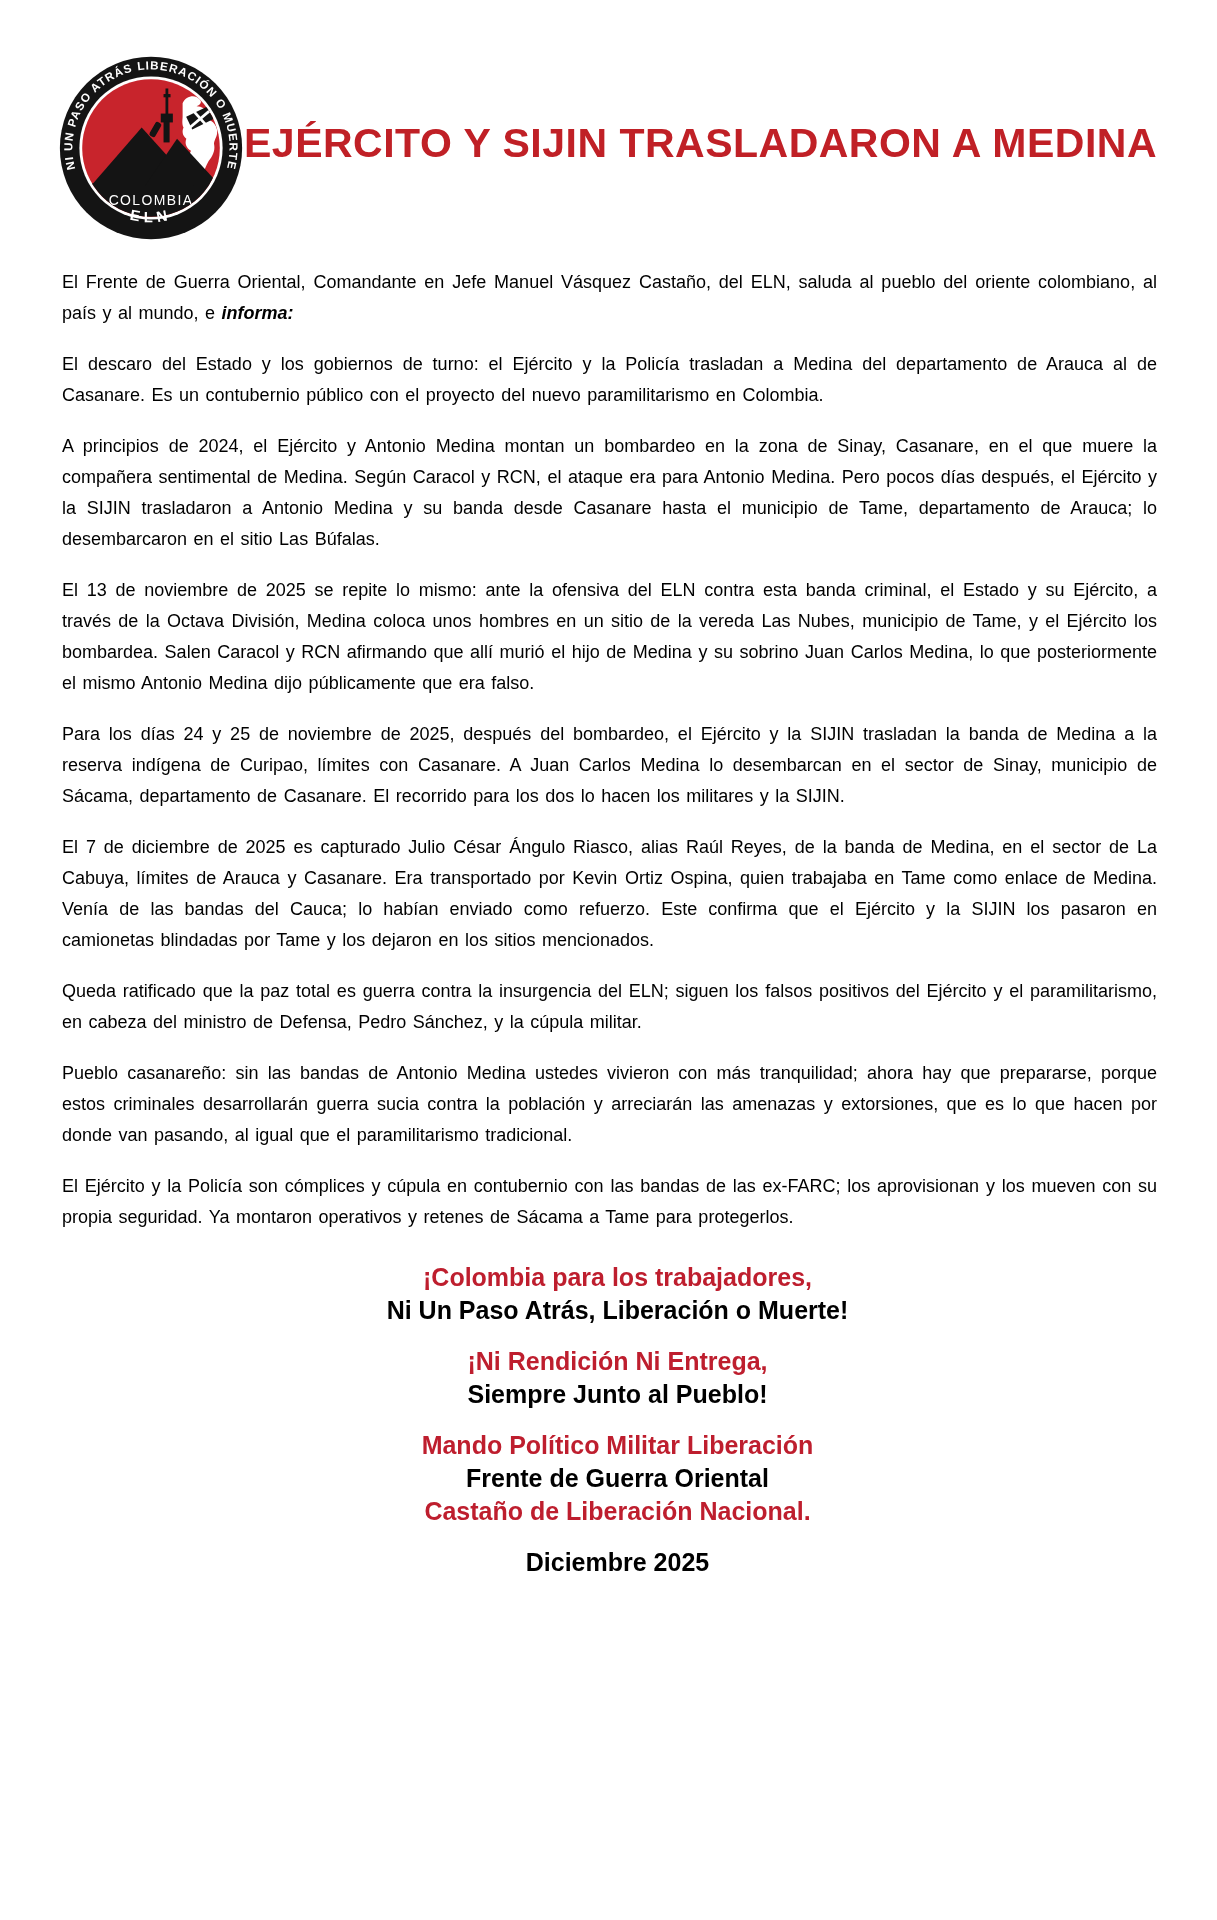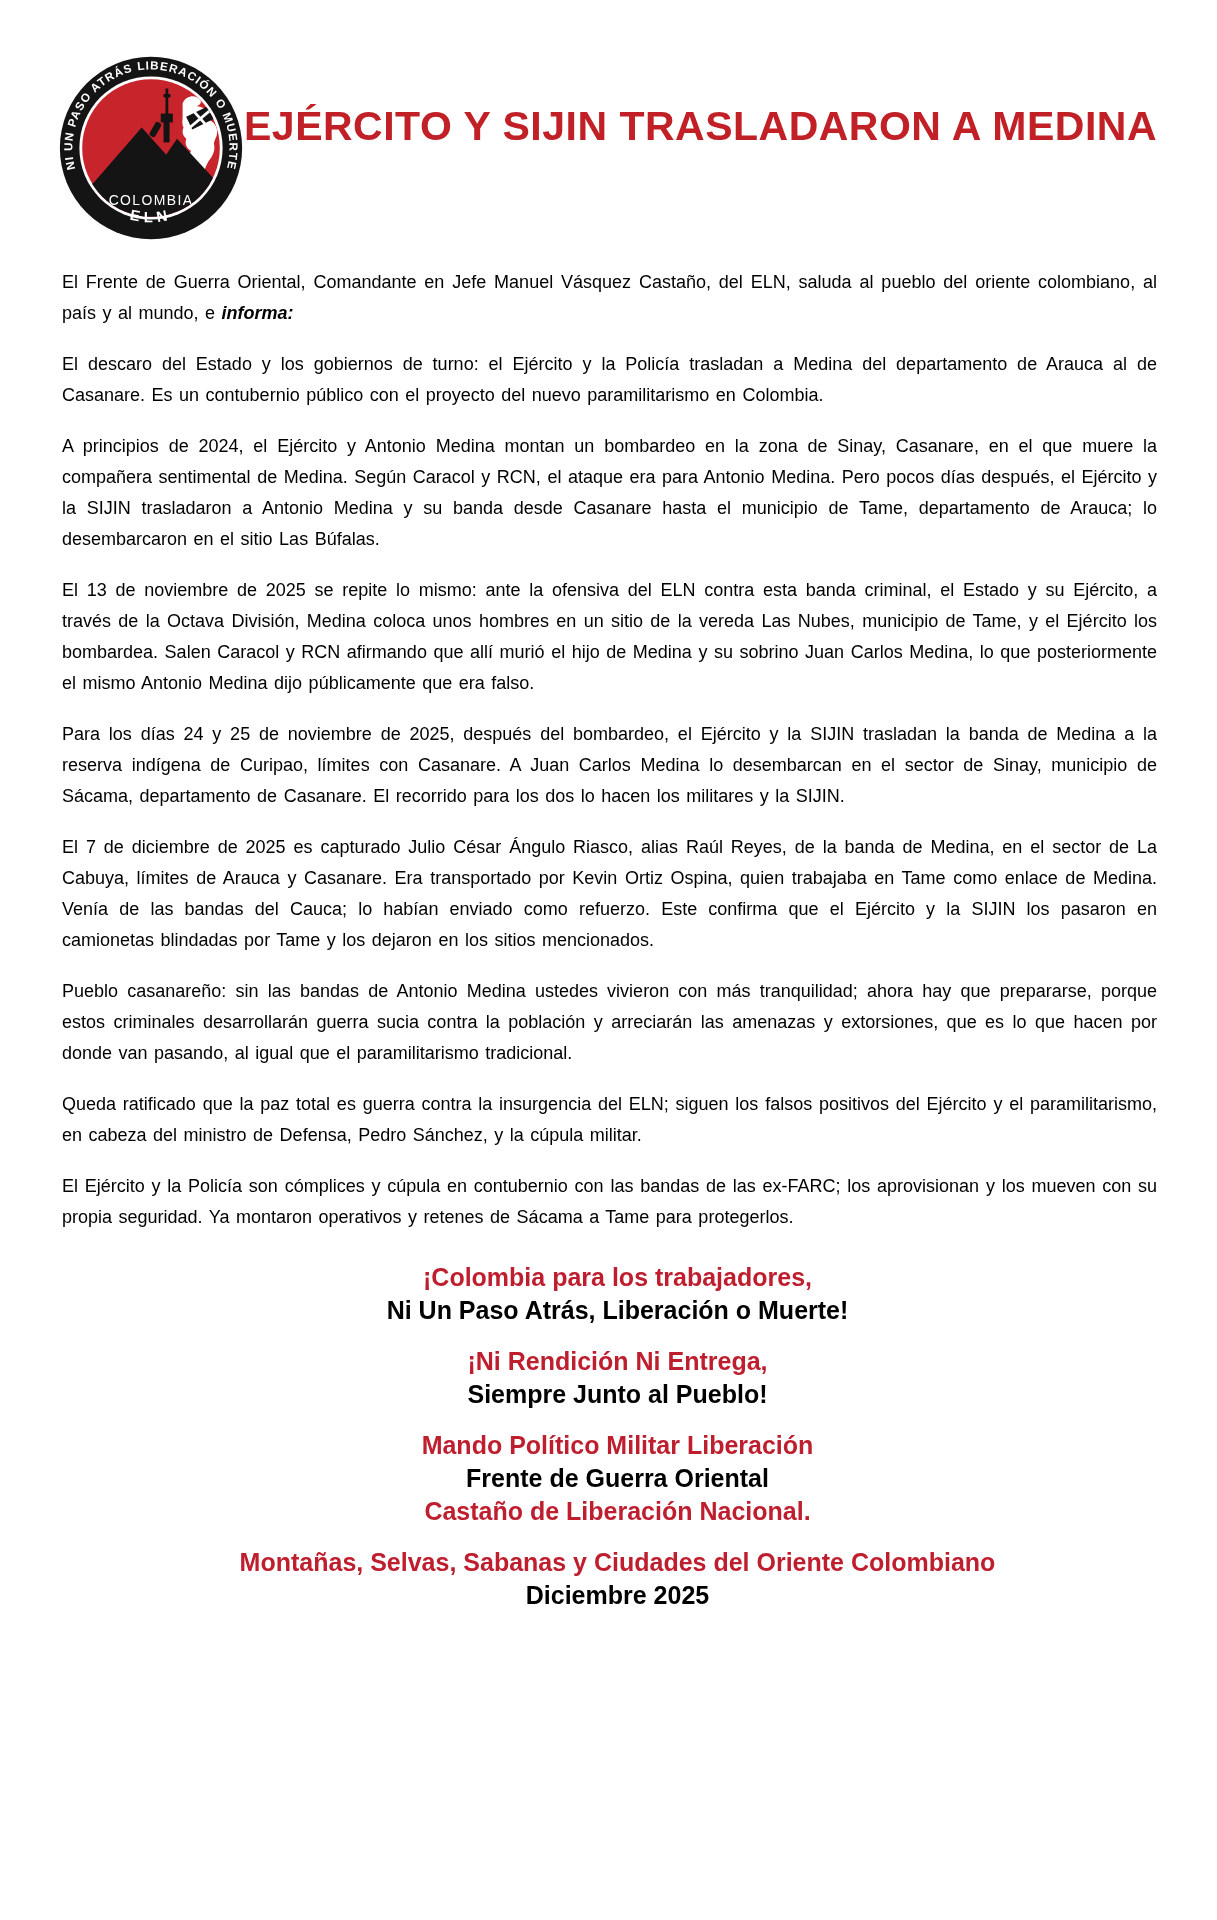--- a/index.html
+++ b/index.html
@@ -1,21 +1,21 @@
 <!DOCTYPE html>
 <html lang="es"><head>
 <meta charset="utf-8">
 <style>
   html,body{margin:0;padding:0;background:#ffffff;}
   body{width:1217px;font-family:"Liberation Sans","DejaVu Sans",sans-serif;color:#000;}
   .page{position:relative;width:1217px;height:1920px;background:#fff;overflow:hidden;}
 
   .header{display:flex;align-items:flex-start;padding:55px 60px 0 58px;}
   .logo{width:186px;height:186px;flex:0 0 auto;}
-  .title-wrap{flex:1;display:flex;justify-content:center;margin-top:49px;padding-right:55px;}
+  .title-wrap{flex:1;display:flex;justify-content:center;margin-top:66px;padding-right:55px;}
   .doc-title{color:#C02026;font-weight:700;font-size:41px;line-height:1.1;letter-spacing:0.5px;white-space:nowrap;}
 
   .content{padding:26px 60px 0 62px;}
   .body-par{margin:0 0 20px 0;font-size:18px;line-height:31px;text-align:justify;word-spacing:1.5px;color:#000;}
   .emph{font-weight:700;font-style:italic;}
 
   .footer{text-align:center;margin-top:28px;}
   .slogan-group{margin-bottom:18px;padding-left:18px;}
   .slogan{font-size:25px;font-weight:700;line-height:33px;}
   .slogan.red{color:#BE1E2E;}
@@ -84,38 +84,37 @@
     </div>
   </div>
 
   <div class="content">
     <p class="body-par"><span>El Frente de Guerra Oriental, Comandante en Jefe Manuel Vásquez Castaño, del ELN, saluda al pueblo del oriente colombiano, al país y al mundo, e </span><span class="emph">informa:</span></p>
     <p class="body-par">El descaro del Estado y los gobiernos de turno: el Ejército y la Policía trasladan a Medina del departamento de Arauca al de Casanare. Es un contubernio público con el proyecto del nuevo paramilitarismo en Colombia.</p>
     <p class="body-par">A principios de 2024, el Ejército y Antonio Medina montan un bombardeo en la zona de Sinay, Casanare, en el que muere la compañera sentimental de Medina. Según Caracol y RCN, el ataque era para Antonio Medina. Pero pocos días después, el Ejército y la SIJIN trasladaron a Antonio Medina y su banda desde Casanare hasta el municipio de Tame, departamento de Arauca; lo desembarcaron en el sitio Las Búfalas.</p>
     <p class="body-par">El 13 de noviembre de 2025 se repite lo mismo: ante la ofensiva del ELN contra esta banda criminal, el Estado y su Ejército, a través de la Octava División, Medina coloca unos hombres en un sitio de la vereda Las Nubes, municipio de Tame, y el Ejército los bombardea. Salen Caracol y RCN afirmando que allí murió el hijo de Medina y su sobrino Juan Carlos Medina, lo que posteriormente el mismo Antonio Medina dijo públicamente que era falso.</p>
     <p class="body-par">Para los días 24 y 25 de noviembre de 2025, después del bombardeo, el Ejército y la SIJIN trasladan la banda de Medina a la reserva indígena de Curipao, límites con Casanare. A Juan Carlos Medina lo desembarcan en el sector de Sinay, municipio de Sácama, departamento de Casanare. El recorrido para los dos lo hacen los militares y la SIJIN.</p>
     <p class="body-par">El 7 de diciembre de 2025 es capturado Julio César Ángulo Riasco, alias Raúl Reyes, de la banda de Medina, en el sector de La Cabuya, límites de Arauca y Casanare. Era transportado por Kevin Ortiz Ospina, quien trabajaba en Tame como enlace de Medina. Venía de las bandas del Cauca; lo habían enviado como refuerzo. Este confirma que el Ejército y la SIJIN los pasaron en camionetas blindadas por Tame y los dejaron en los sitios mencionados.</p>
+    <p class="body-par">Queda ratificado que la paz total es guerra contra la insurgencia del ELN; siguen los falsos positivos del Ejército y el paramilitarismo, en cabeza del ministro de Defensa, Pedro Sánchez, y la cúpula militar.</p>
     <p class="body-par">Pueblo casanareño: sin las bandas de Antonio Medina ustedes vivieron con más tranquilidad; ahora hay que prepararse, porque estos criminales desarrollarán guerra sucia contra la población y arreciarán las amenazas y extorsiones, que es lo que hacen por donde van pasando, al igual que el paramilitarismo tradicional.</p>
-    <p class="body-par">Queda ratificado que la paz total es guerra contra la insurgencia del ELN; siguen los falsos positivos del Ejército y el paramilitarismo, en cabeza del ministro de Defensa, Pedro Sánchez, y la cúpula militar.</p>
     <p class="body-par">El Ejército y la Policía son cómplices y cúpula en contubernio con las bandas de las ex-FARC; los aprovisionan y los mueven con su propia seguridad. Ya montaron operativos y retenes de Sácama a Tame para protegerlos.</p>
   </div>
 
   <div class="footer">
     <div class="slogan-group">
       <div class="slogan red">¡Colombia para los trabajadores,</div>
       <div class="slogan black">Ni Un Paso Atrás, Liberación o Muerte!</div>
     </div>
     <div class="slogan-group">
       <div class="slogan red">¡Ni Rendición Ni Entrega,</div>
       <div class="slogan black">Siempre Junto al Pueblo!</div>
     </div>
     <div class="slogan-group">
       <div class="slogan red">Mando Político Militar Liberación</div>
       <div class="slogan black">Frente de Guerra Oriental</div>
       <div class="slogan red">Castaño de Liberación Nacional.</div>
     </div>
     <div class="slogan-group">
-      <div class="slogan red">Montañas, Selvas, Sabanas y Ciudades del Oriente Colombiano</div>
       <div class="slogan black">Diciembre 2025</div>
     </div>
   </div>
 
 </div>
 
 </body></html>

